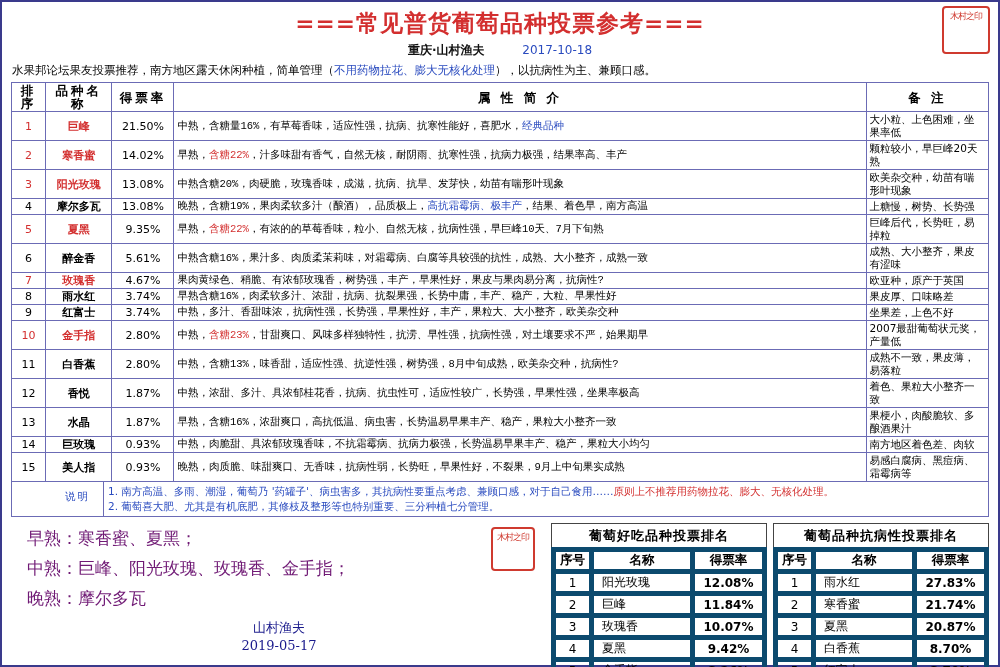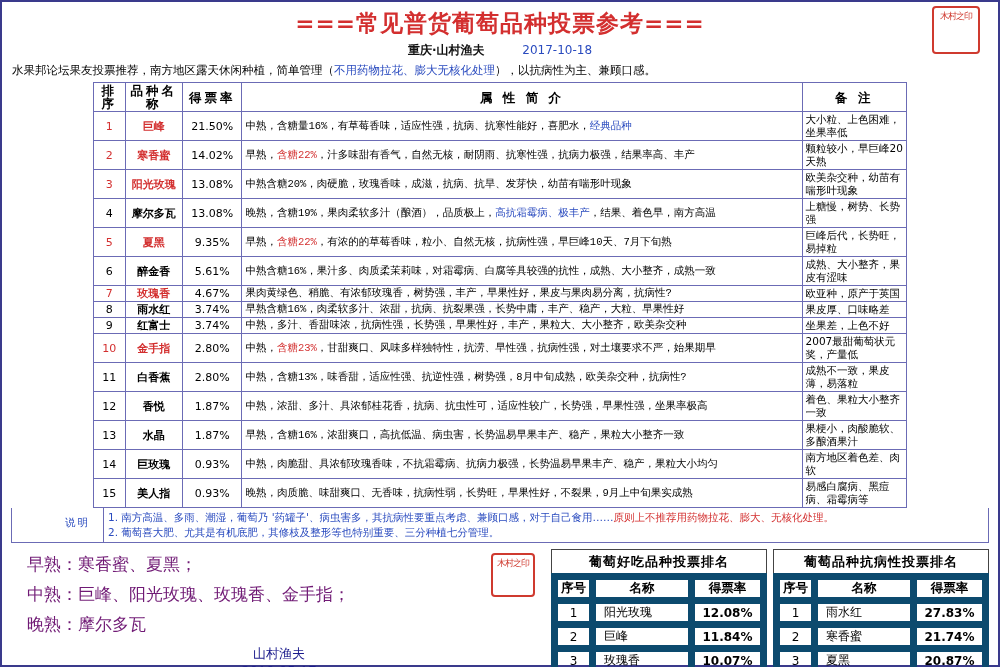--- a/index.html
+++ b/index.html
@@ -33,21 +33,21 @@
     font-family: "DejaVu Serif", "Liberation Serif", serif;
   }
   .subline {
     margin-top: 3px;
     font-size: 12px;
   }
   .sub-author { color: #111; font-weight: bold; margin-top: 18px; }
   .sub-date { color: #2a4bbf; margin-left: 34px; }
   .seal {
     position: absolute;
-    right: 18px;
+    right: 8px;
     top: 4px;
     width: 48px;
     height: 48px;
     border: 2px solid #cf3a2f;
     border-radius: 4px;
     color: #cf3a2f;
     font-size: 9px;
     line-height: 10px;
     text-align: center;
     padding: 3px 2px;
@@ -63,21 +63,21 @@
     height: 44px;
   }
   .intro {
     font-size: 11.5px;
     padding: 2px 8px 4px 10px;
     line-height: 15px;
   }
   .intro .blue { color: #2a4bbf; }
   
   table.main {
-    width: 814px;
+    width: 978px;
     margin: 0 auto;
     border-collapse: collapse;
     font-size: 11px;
   }
   table.main th, table.main td {
     border: 1px solid #6b6bb5;
     padding: 1px 3px;
     line-height: 13px;
   }
   table.main thead th {
@@ -162,21 +162,21 @@
     gap: 6px;
     padding-left: 4px;
   }
   .vote-block { flex: 1; }
   table.vote {
     width: 100%;
     border-collapse: collapse;
     font-size: 12px;
   }
   table.vote th, table.vote td {
-    border: 7px solid #0c4a6e;
+    border: 5px solid #0c4a6e;
     text-align: center;
     height: 21px;
     padding: 0 2px;
   }
   table.vote caption {
     border: 1px solid #444;
     border-bottom: none;
     font-size: 13px;
     font-weight: bold;
     height: 24px;

